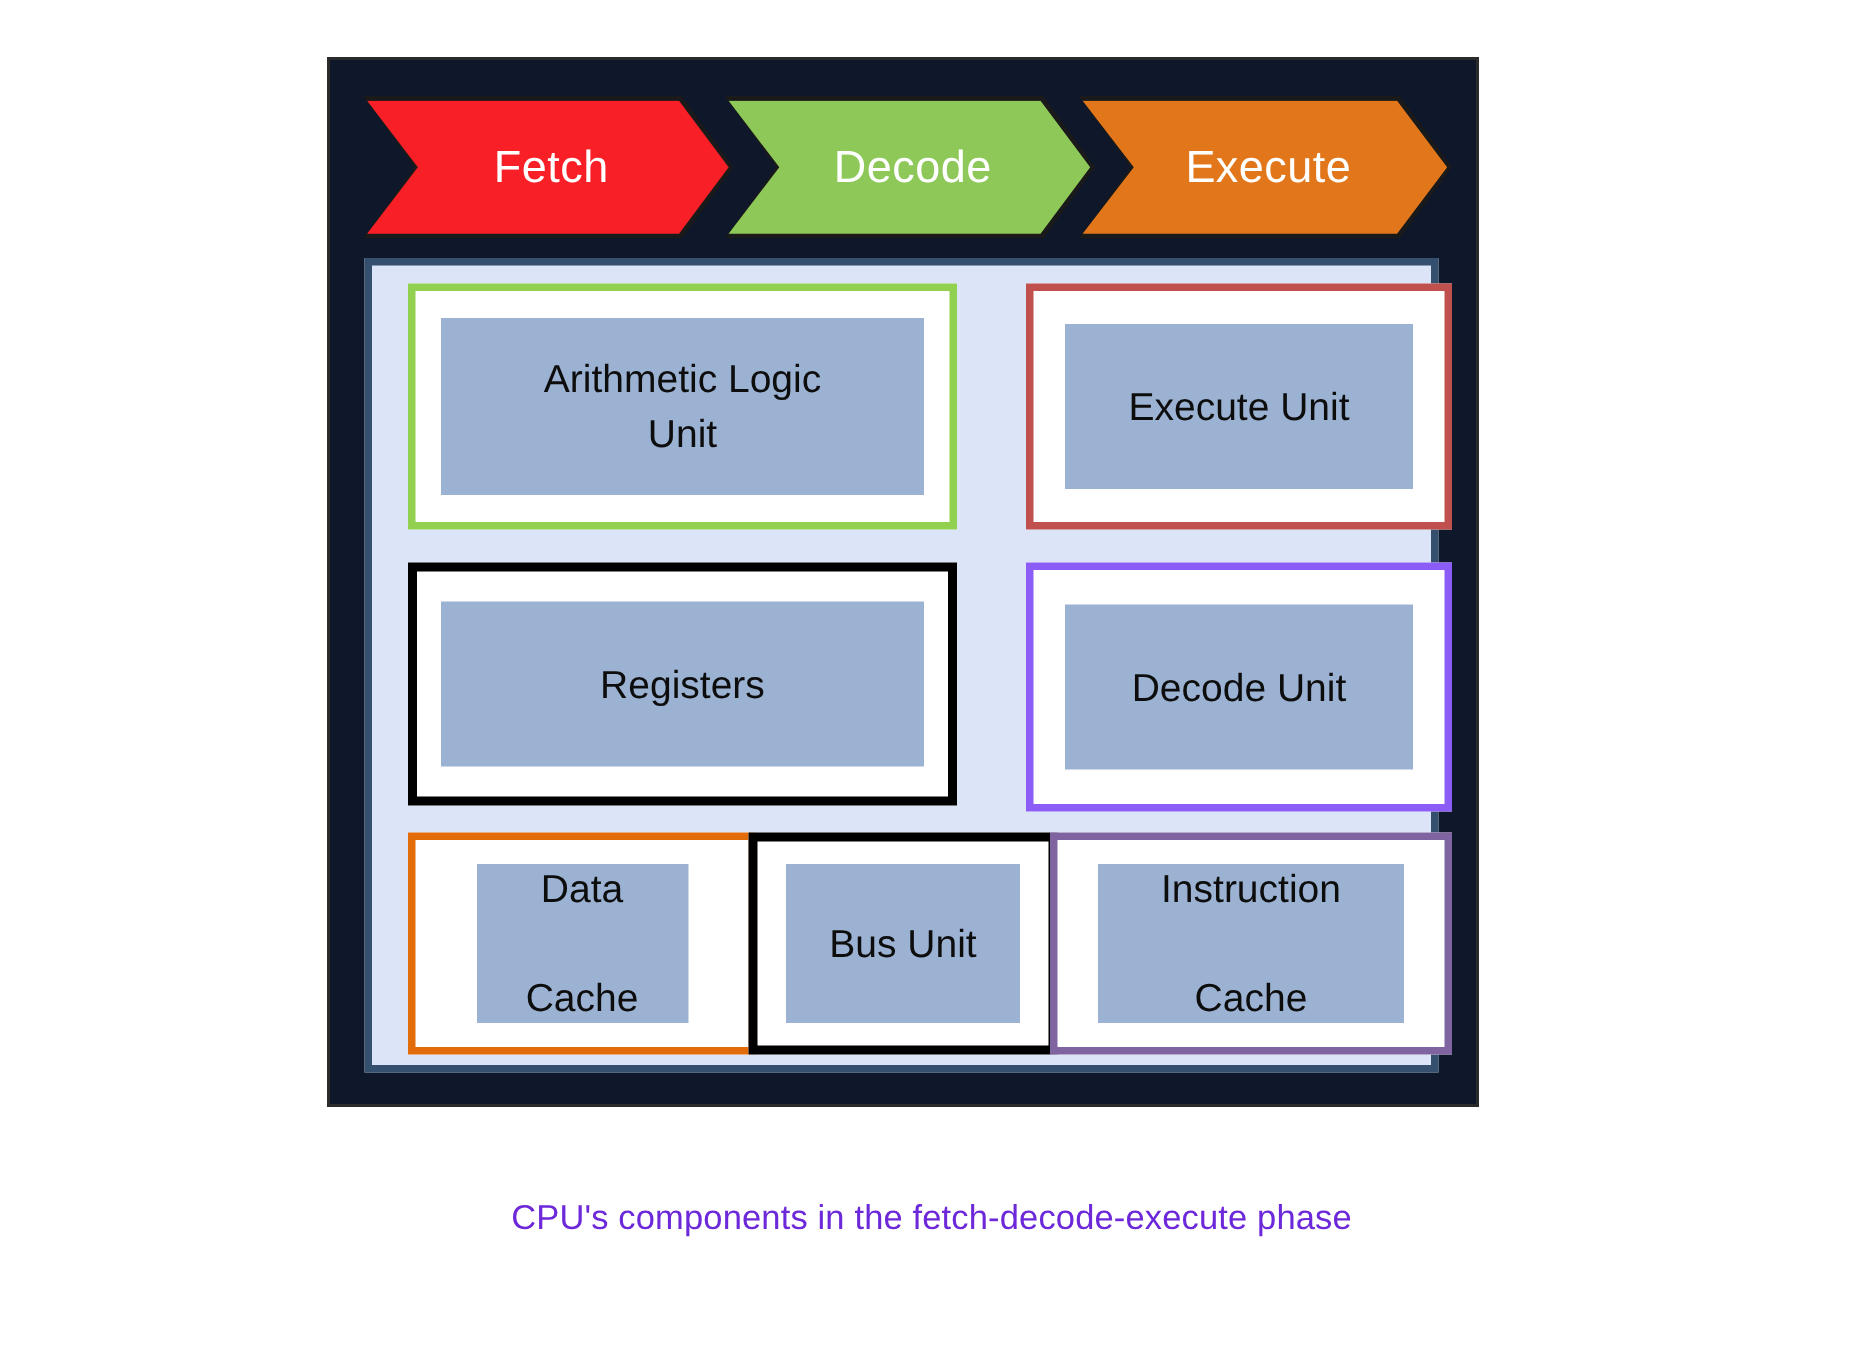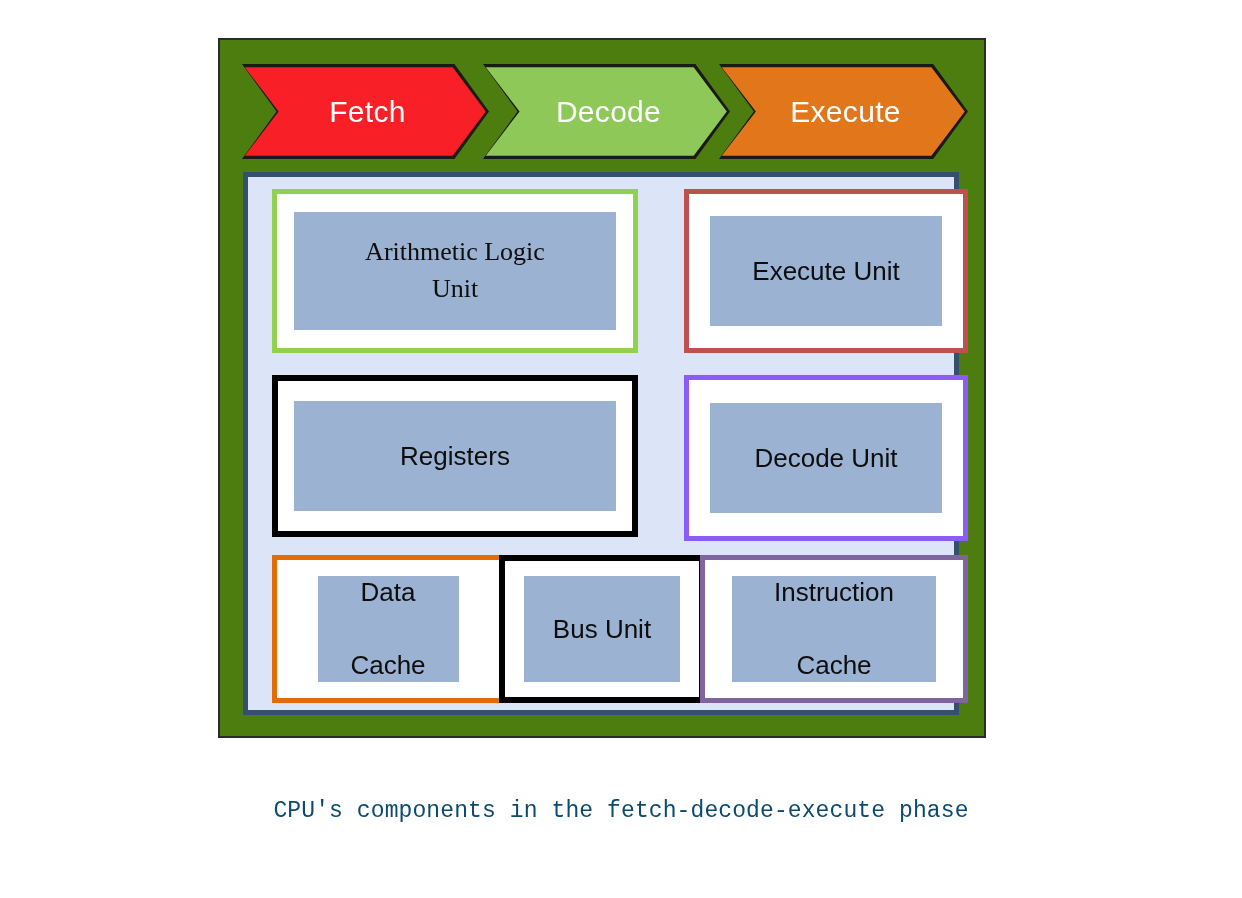--- a/index.html
+++ b/index.html
@@ -16,21 +16,21 @@
   }
 
   
   #outer-frame {
     position: absolute;
     left: 218px;
     top: 38px;
     width: 768px;
     height: 700px;
     border: 2px solid #2b2b2b;
-    background: #4d7c0f;
+    background: #0f172a;
     box-sizing: border-box;
   }
 
   
   #phase-strip {
     position: absolute;
     left: 240px;
     top: 62px;
     width: 726px;
     height: 95px;
@@ -111,21 +111,21 @@
     font-size: 26px;
     line-height: 1.42;
     white-space: pre-line;
   }
 
   
   #card-alu {
     left: 0px;   top: 0px;   width: 366px; height: 164px;
     border: 5px solid #92d050;
   }
-  #card-alu .inner-box { width: 322px; height: 118px; font-family: Liberation Serif, serif; }
+  #card-alu .inner-box { width: 322px; height: 118px; }
 
   #card-cu {
     left: 412px; top: 0px;   width: 284px; height: 164px;
     border: 5px solid #c0504d;
   }
   #card-cu .inner-box { width: 232px; height: 110px; }
 
   
   #card-registers {
     left: 0px;   top: 186px; width: 366px; height: 162px;
@@ -158,24 +158,23 @@
   }
   #card-instruction-cache .inner-box { width: 204px; height: 106px; }
 
   
   #caption {
     position: absolute;
     left: 0;
     top: 798px;
     width: 1242px;
     text-align: center;
-    color: #0c4a6e;
+    color: #6d28d9;
     font-size: 23px;
     letter-spacing: 0.1px;
-    font-family: Liberation Mono, monospace;
   }
 </style>
 </head>
 <body>
 
 <div id="outer-frame">
 
   <div id="phase-strip" style="left:22px; top:24px;">
 
     <div class="chevron" id="chev-fetch">

